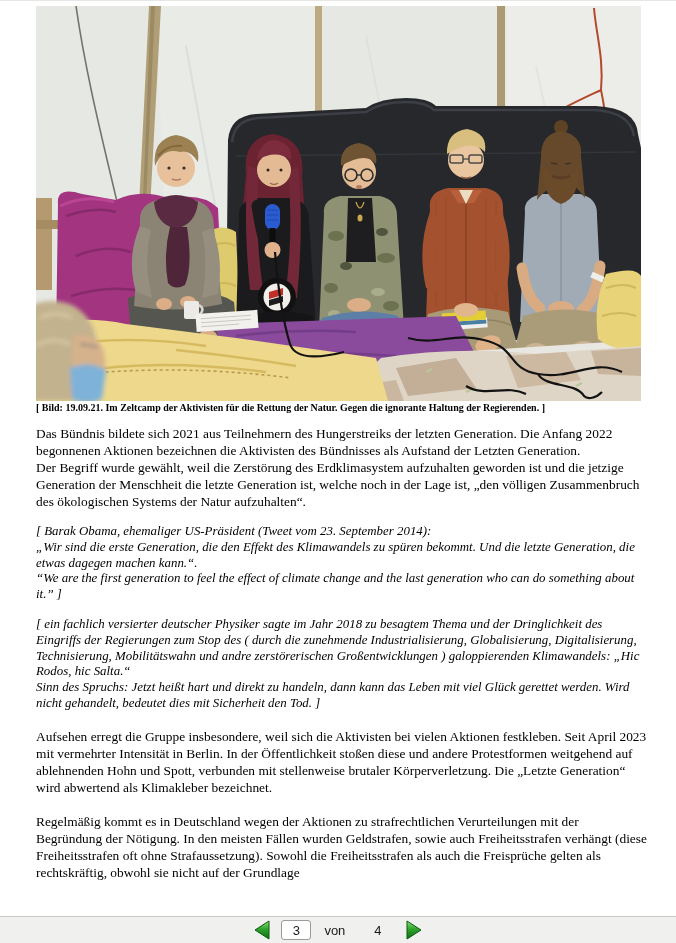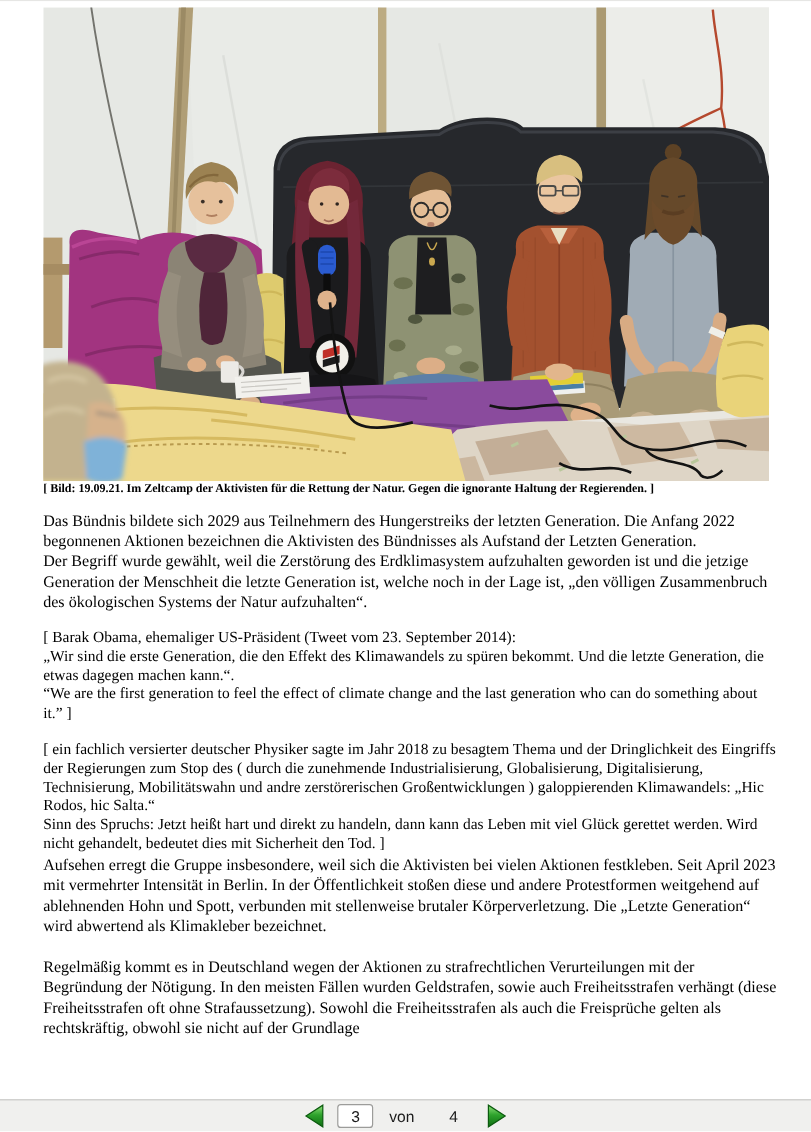--- a/index.html
+++ b/index.html
@@ -17,23 +17,23 @@
     position:absolute;left:36px;top:401px;width:609px;
     font-family:"Liberation Serif", serif;font-weight:bold;
     font-size:10px;line-height:12px;color:#000;
   }
   
   .article{
     position:absolute;left:36px;top:424px;width:611px;
     font-size:13.4px;line-height:17px;color:#000;
   }
   .article p{margin:0;white-space:pre-line;}
-  .article p.gap{}
+  .article p.gap{margin-top:16px;}
   .article p.italic{
-    font-size:12.9px;line-height:15.8px;margin-top:14px;
+    font-style:italic;font-size:12.9px;line-height:15.8px;margin-top:14px;
   }
   .article p.gap-lg{margin-top:17px;}
   
   .navbar{
     position:absolute;left:0;right:0;bottom:0;height:27px;
     background:#f0f0ee;border-top:1px solid #c9c9c6;box-sizing:border-box;
     display:flex;align-items:center;justify-content:center;
     font-family:"Liberation Sans", sans-serif;font-size:13px;color:#1a1a1a;
   }
   .nav-btn{
@@ -253,21 +253,21 @@
         <path d="M38,330 Q60,324 68,346 Q72,368 60,390 Q46,398 34,390 Z" fill="#d6b28c"></path>
         <path d="M34,362 Q54,354 70,364 L66,393 Q50,401 36,393 Z" fill="#7fb2d8"></path>
         <path d="M44,338 L62,341" stroke="#8a857c" stroke-width="2"></path>
       </g>
     </svg>
   </div>
 
   <div class="caption">[ Bild: 19.09.21. Im Zeltcamp der Aktivisten für die Rettung der Natur. Gegen die ignorante Haltung der Regierenden. ]</div>
 
   <div class="article">
-    <p>Das Bündnis bildete sich 2029 aus Teilnehmern des Hungerstreiks der letzten Generation. Die Anfang 2022 begonnenen Aktionen bezeichnen die Aktivisten des Bündnisses als Aufstand der Letzten Generation.</p>
+    <p>Das Bündnis bildete sich 2021 aus Teilnehmern des Hungerstreiks der letzten Generation. Die Anfang 2022 begonnenen Aktionen bezeichnen die Aktivisten des Bündnisses als Aufstand der Letzten Generation.</p>
     <p>Der Begriff wurde gewählt, weil die Zerstörung des Erdklimasystem aufzuhalten geworden ist und die jetzige Generation der Menschheit die letzte Generation ist, welche noch in der Lage ist, „den völligen Zusammenbruch des ökologischen Systems der Natur aufzuhalten“.</p>
     <p class="italic">[ Barak Obama, ehemaliger US-Präsident (Tweet vom 23. September 2014):
 „Wir sind die erste Generation, die den Effekt des Klimawandels zu spüren bekommt. Und die letzte Generation, die etwas dagegen machen kann.“.
 “We are the first generation to feel the effect of climate change and the last generation who can do something about it.” ]</p>
     <p class="italic">[ ein fachlich versierter deutscher Physiker sagte im Jahr 2018 zu besagtem Thema und der Dringlichkeit des Eingriffs der Regierungen zum Stop des ( durch die zunehmende Industrialisierung, Globalisierung, Digitalisierung, Technisierung, Mobilitätswahn und andre zerstörerischen Großentwicklungen ) galoppierenden Klimawandels: „Hic Rodos, hic Salta.“
 Sinn des Spruchs: Jetzt heißt hart und direkt zu handeln, dann kann das Leben mit viel Glück gerettet werden. Wird nicht gehandelt, bedeutet dies mit Sicherheit den Tod. ]</p>
     <p class="gap">Aufsehen erregt die Gruppe insbesondere, weil sich die Aktivisten bei vielen Aktionen festkleben. Seit April 2023 mit vermehrter Intensität in Berlin. In der Öffentlichkeit stoßen diese und andere Protestformen weitgehend auf ablehnenden Hohn und Spott, verbunden mit stellenweise brutaler Körperverletzung. Die „Letzte Generation“ wird abwertend als Klimakleber bezeichnet.</p>
     <p class="gap-lg gap">Regelmäßig kommt es in Deutschland wegen der Aktionen zu strafrechtlichen Verurteilungen mit der Begründung der Nötigung. In den meisten Fällen wurden Geldstrafen, sowie auch Freiheitsstrafen verhängt (diese Freiheitsstrafen oft ohne Strafaussetzung). Sowohl die Freiheitsstrafen als auch die Freisprüche gelten als rechtskräftig, obwohl sie nicht auf der Grundlage</p>
   </div>
 

